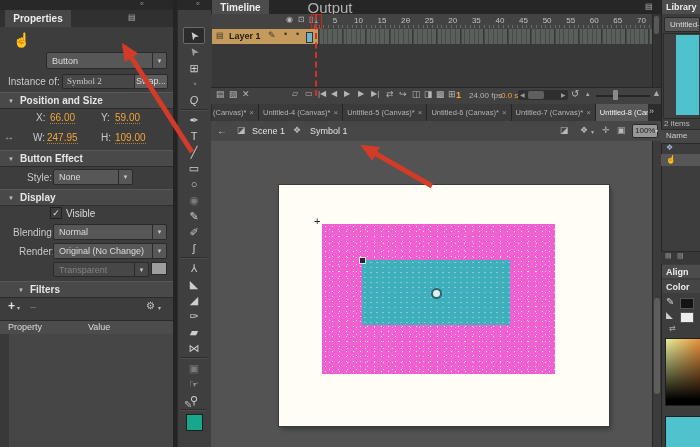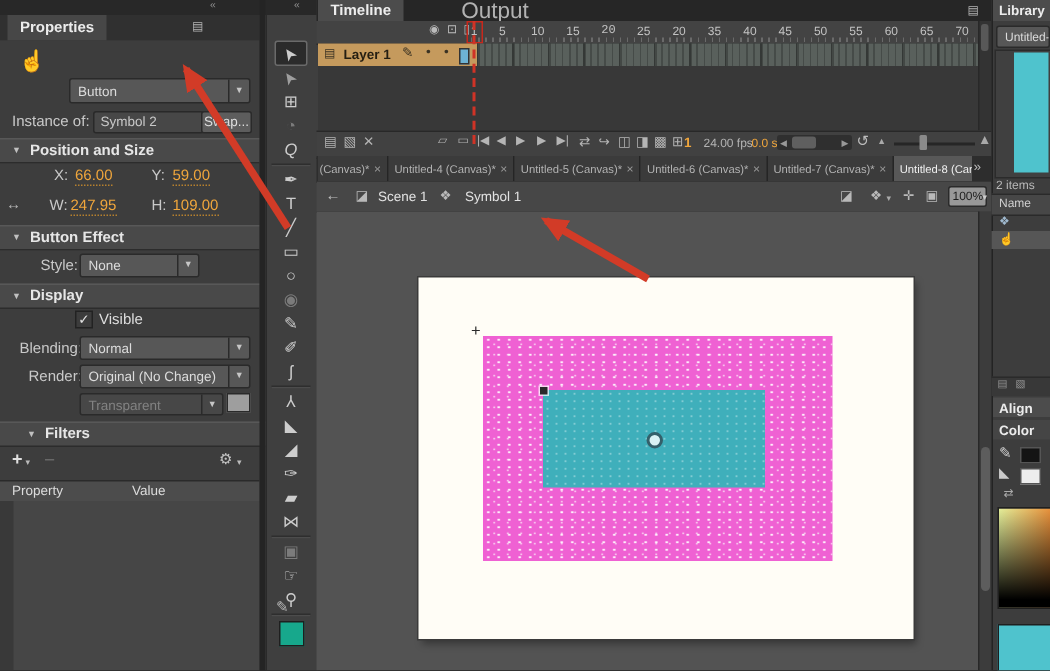--- a/index.html
+++ b/index.html
@@ -52,21 +52,21 @@
   <div class="abs" style="left:0;top:27px;width:173px;height:420px;background:#3d3d3d;"></div>
 
   <span class="abs ico" style="left:13px;top:32px;font-size:14px;">☝</span>
 
   <div class="abs dd" style="left:46px;top:52px;width:119px;height:15px;">
     <span class="cap">Button</span>
     <span class="arr">▼</span>
   </div>
 
   <span class="abs lbl" style="left:8px;top:76px;">Instance of:</span>
-  <div class="abs" style="left:62px;top:74px;width:68px;height:13px;background:#474747;border:1px solid #292929;border-radius:2px;color:#c8c8c8;font-size:9px;padding-left:4px;line-height:13px;">Symbol 2</div>
+  <div class="abs" style="left:62px;top:74px;width:68px;height:13px;background:#474747;border:1px solid #292929;border-radius:2px;color:#c8c8c8;font-size:9px;padding-left:4px;line-height:13px;font-family:Liberation Serif, serif;">Symbol 2</div>
   <div class="abs" style="left:134px;top:74px;width:32px;height:13px;background:#5d5d5d;border:1px solid #2a2a2a;border-radius:2px;color:#ddd;font-size:9px;text-align:center;line-height:13px;">Swap...</div>
 
   <div class="abs sec" style="left:0;top:92px;width:165px;height:15px;">
       <span class="tri">▼</span>
       <span>Position and Size</span>
     </div>
 
   <span class="abs lbl" style="left:36px;top:112px;">X:</span>
   <span class="abs hot" style="left:50px;top:112px;">66.00</span>
   <span class="abs lbl" style="left:101px;top:112px;">Y:</span>

